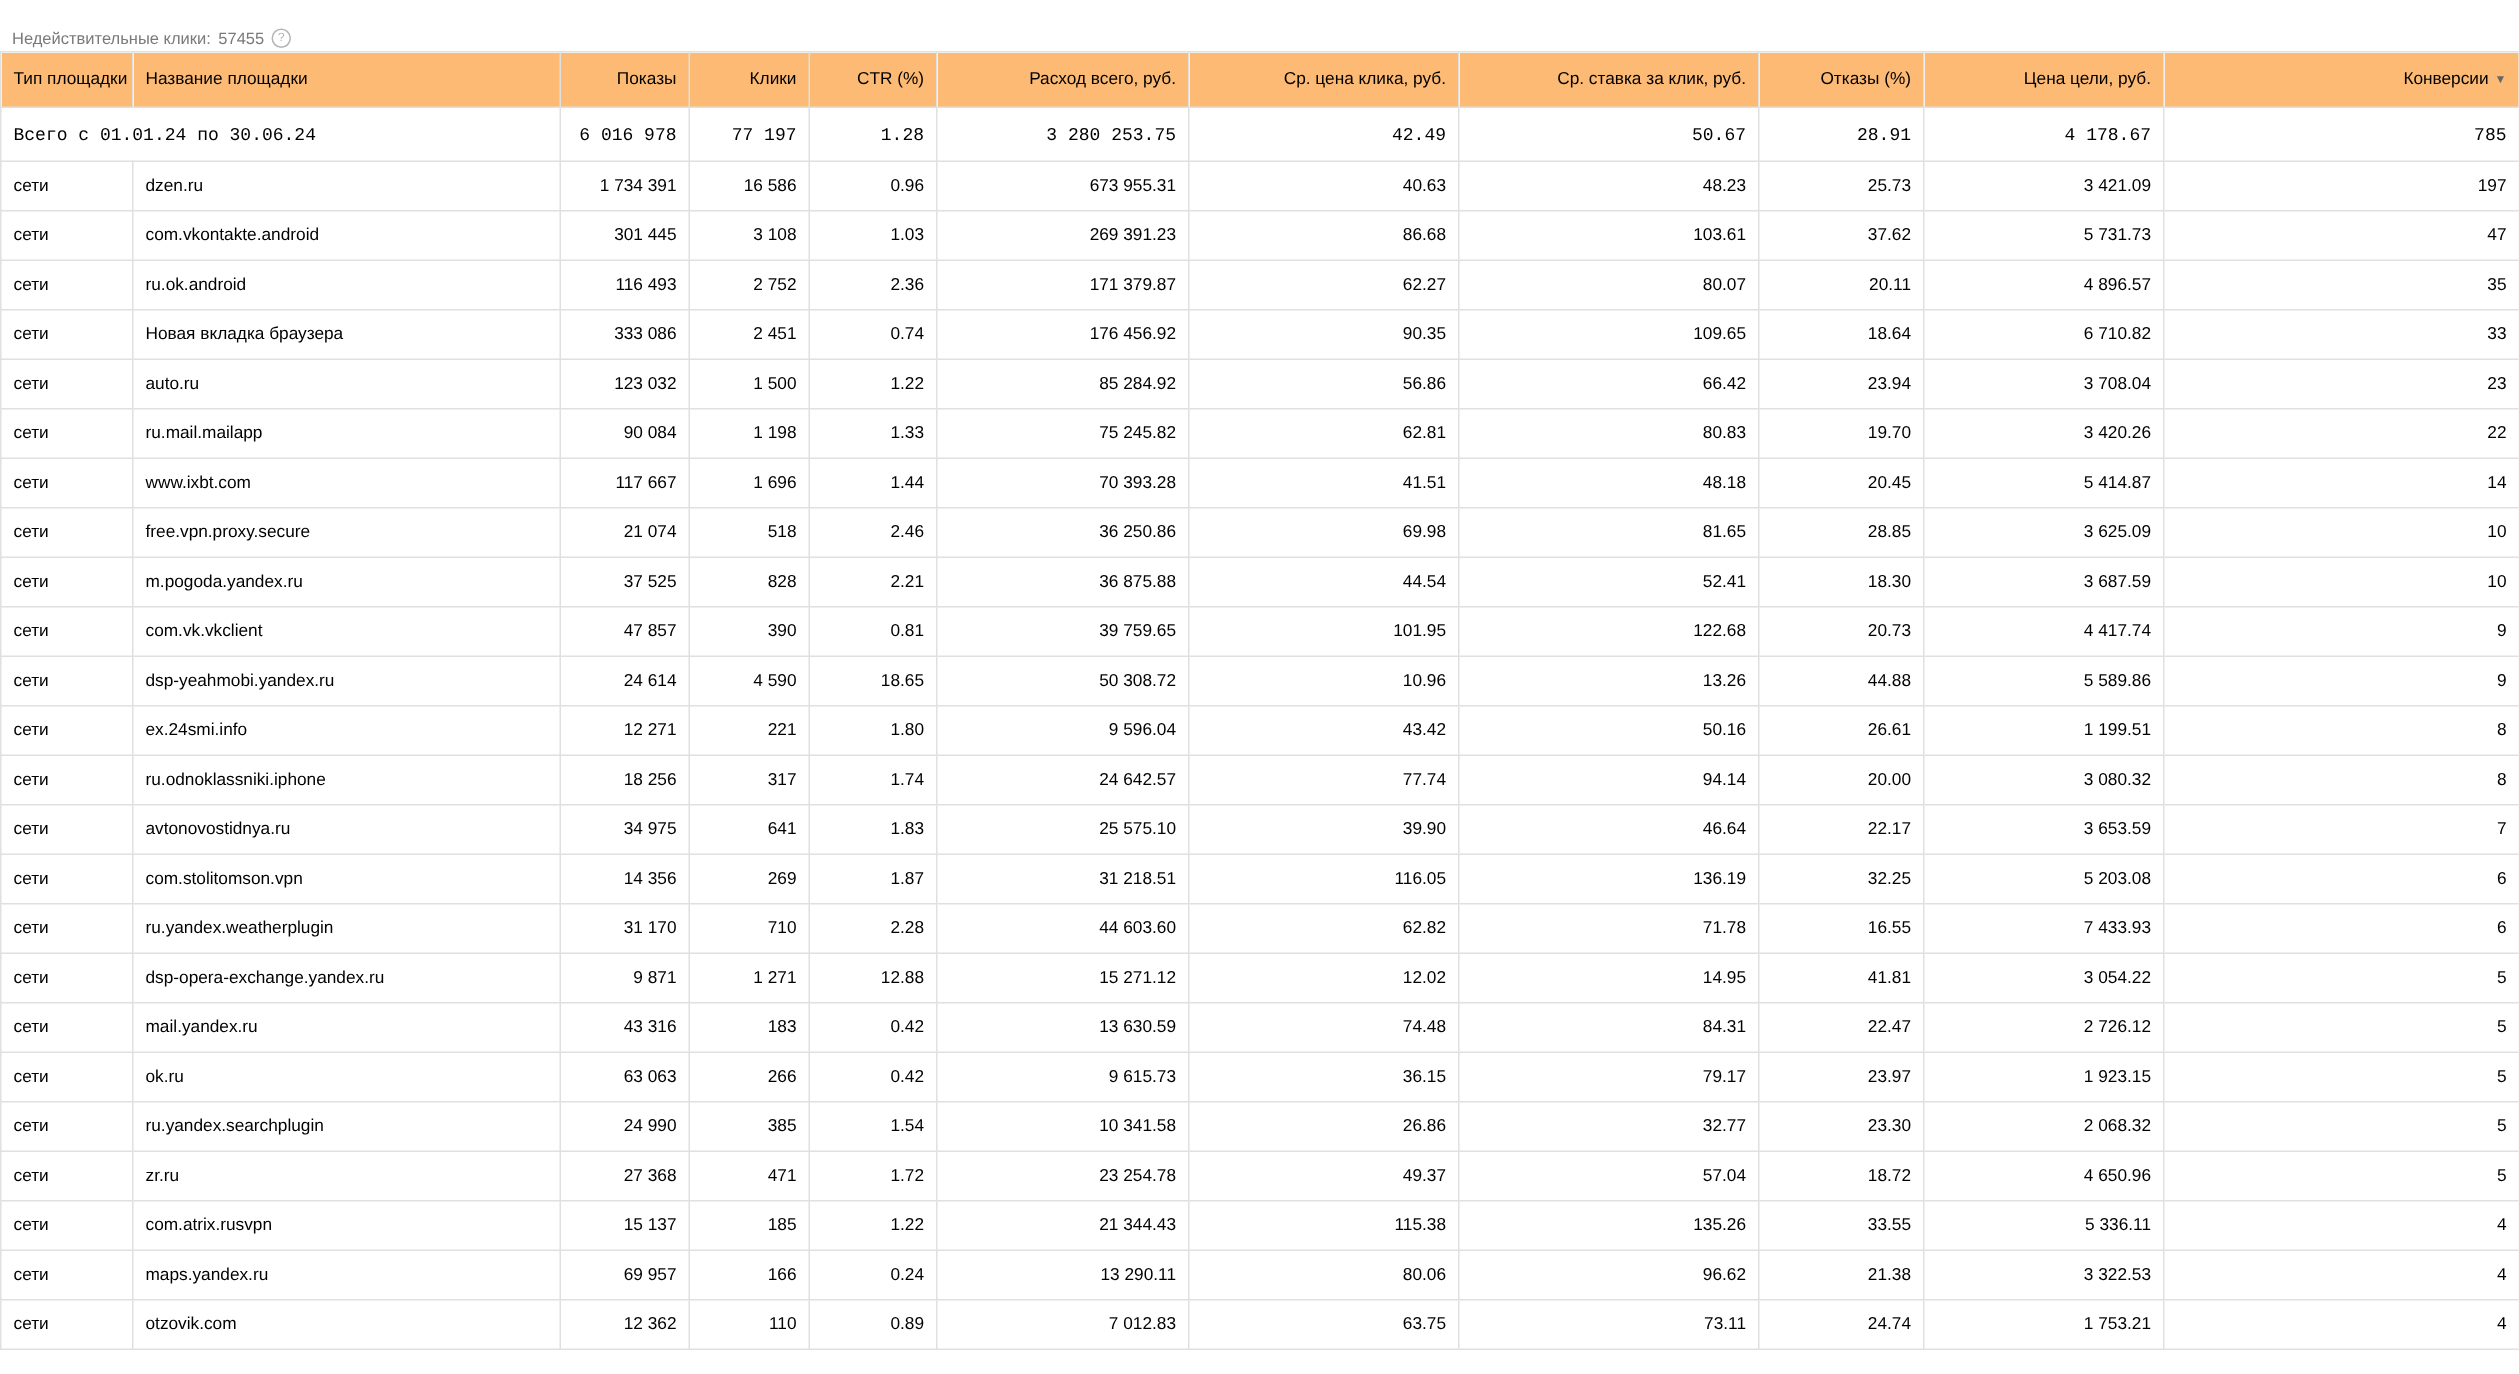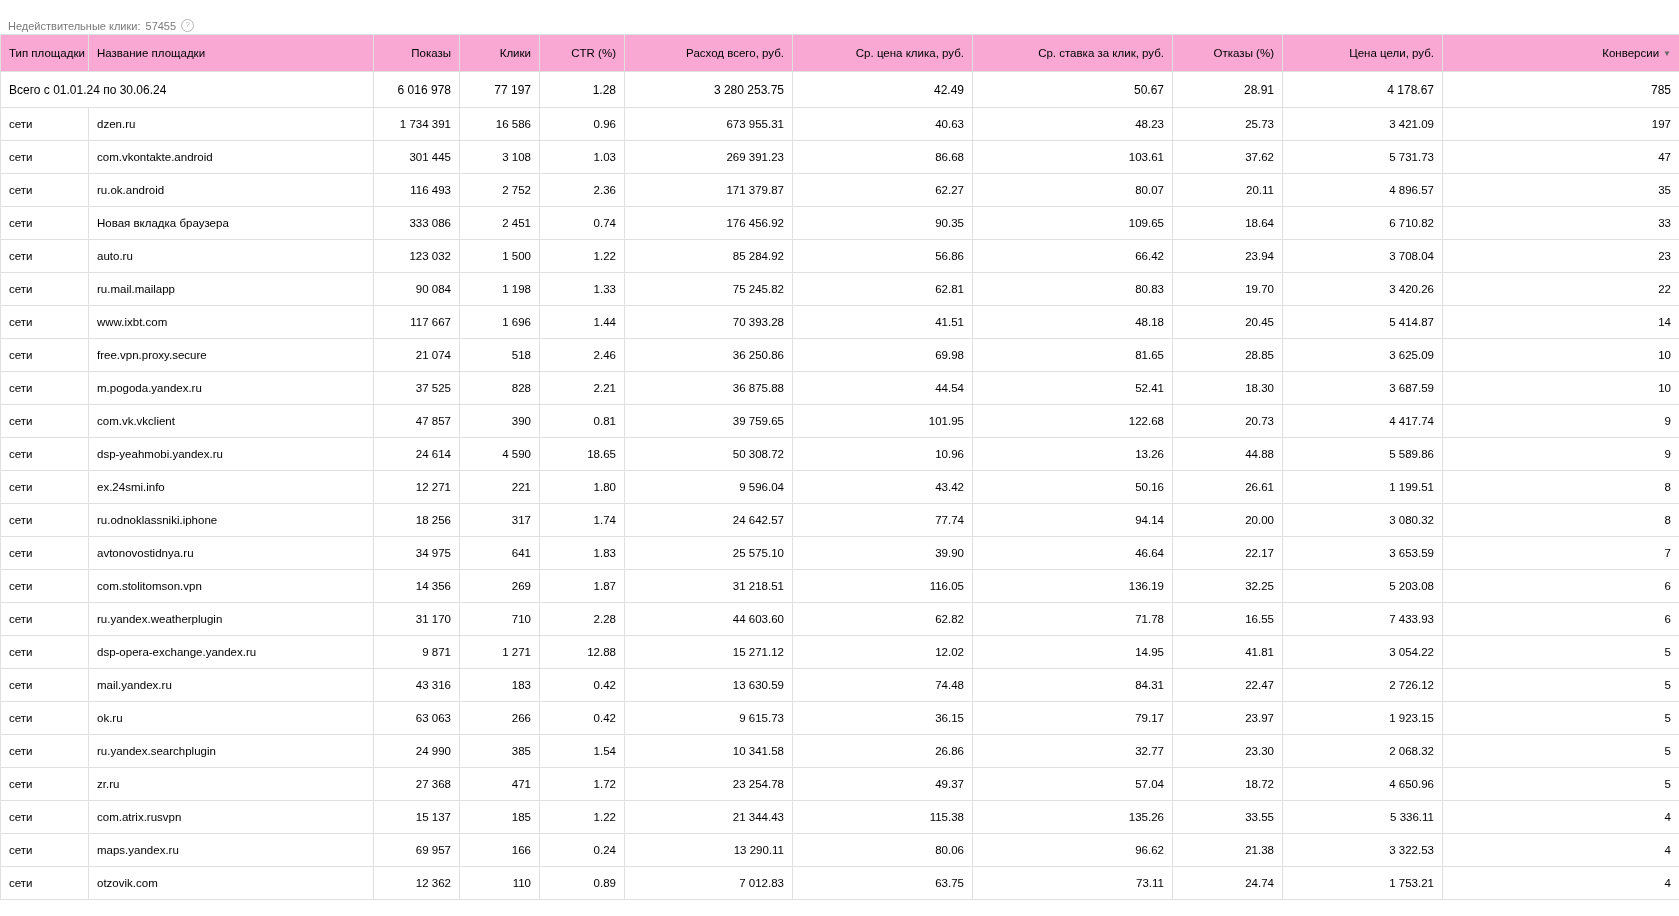--- a/index.html
+++ b/index.html
@@ -55,26 +55,27 @@
     box-sizing: border-box;
     vertical-align: middle;
     white-space: nowrap;
     overflow: hidden;
     font-weight: normal;
   }
   tr.total-row td {
     height: 36px;
     font-size: 12px;
     color: #000;
+    font-family: Liberation Mono, monospace;
   }
   thead th {
     height: 37px;
     color: #000;
     font-size: 11.5px;
-    background: #f9a8d4;
+    background: #fdba74;
   }
   .num { text-align: right; }
   .txt { text-align: left; }
   
   col.c0 { width: 88px; }
   col.c1 { width: 285px; }
   col.c2 { width: 86px; }
   col.c3 { width: 80px; }
   col.c4 { width: 85px; }
   col.c5 { width: 168px; }

